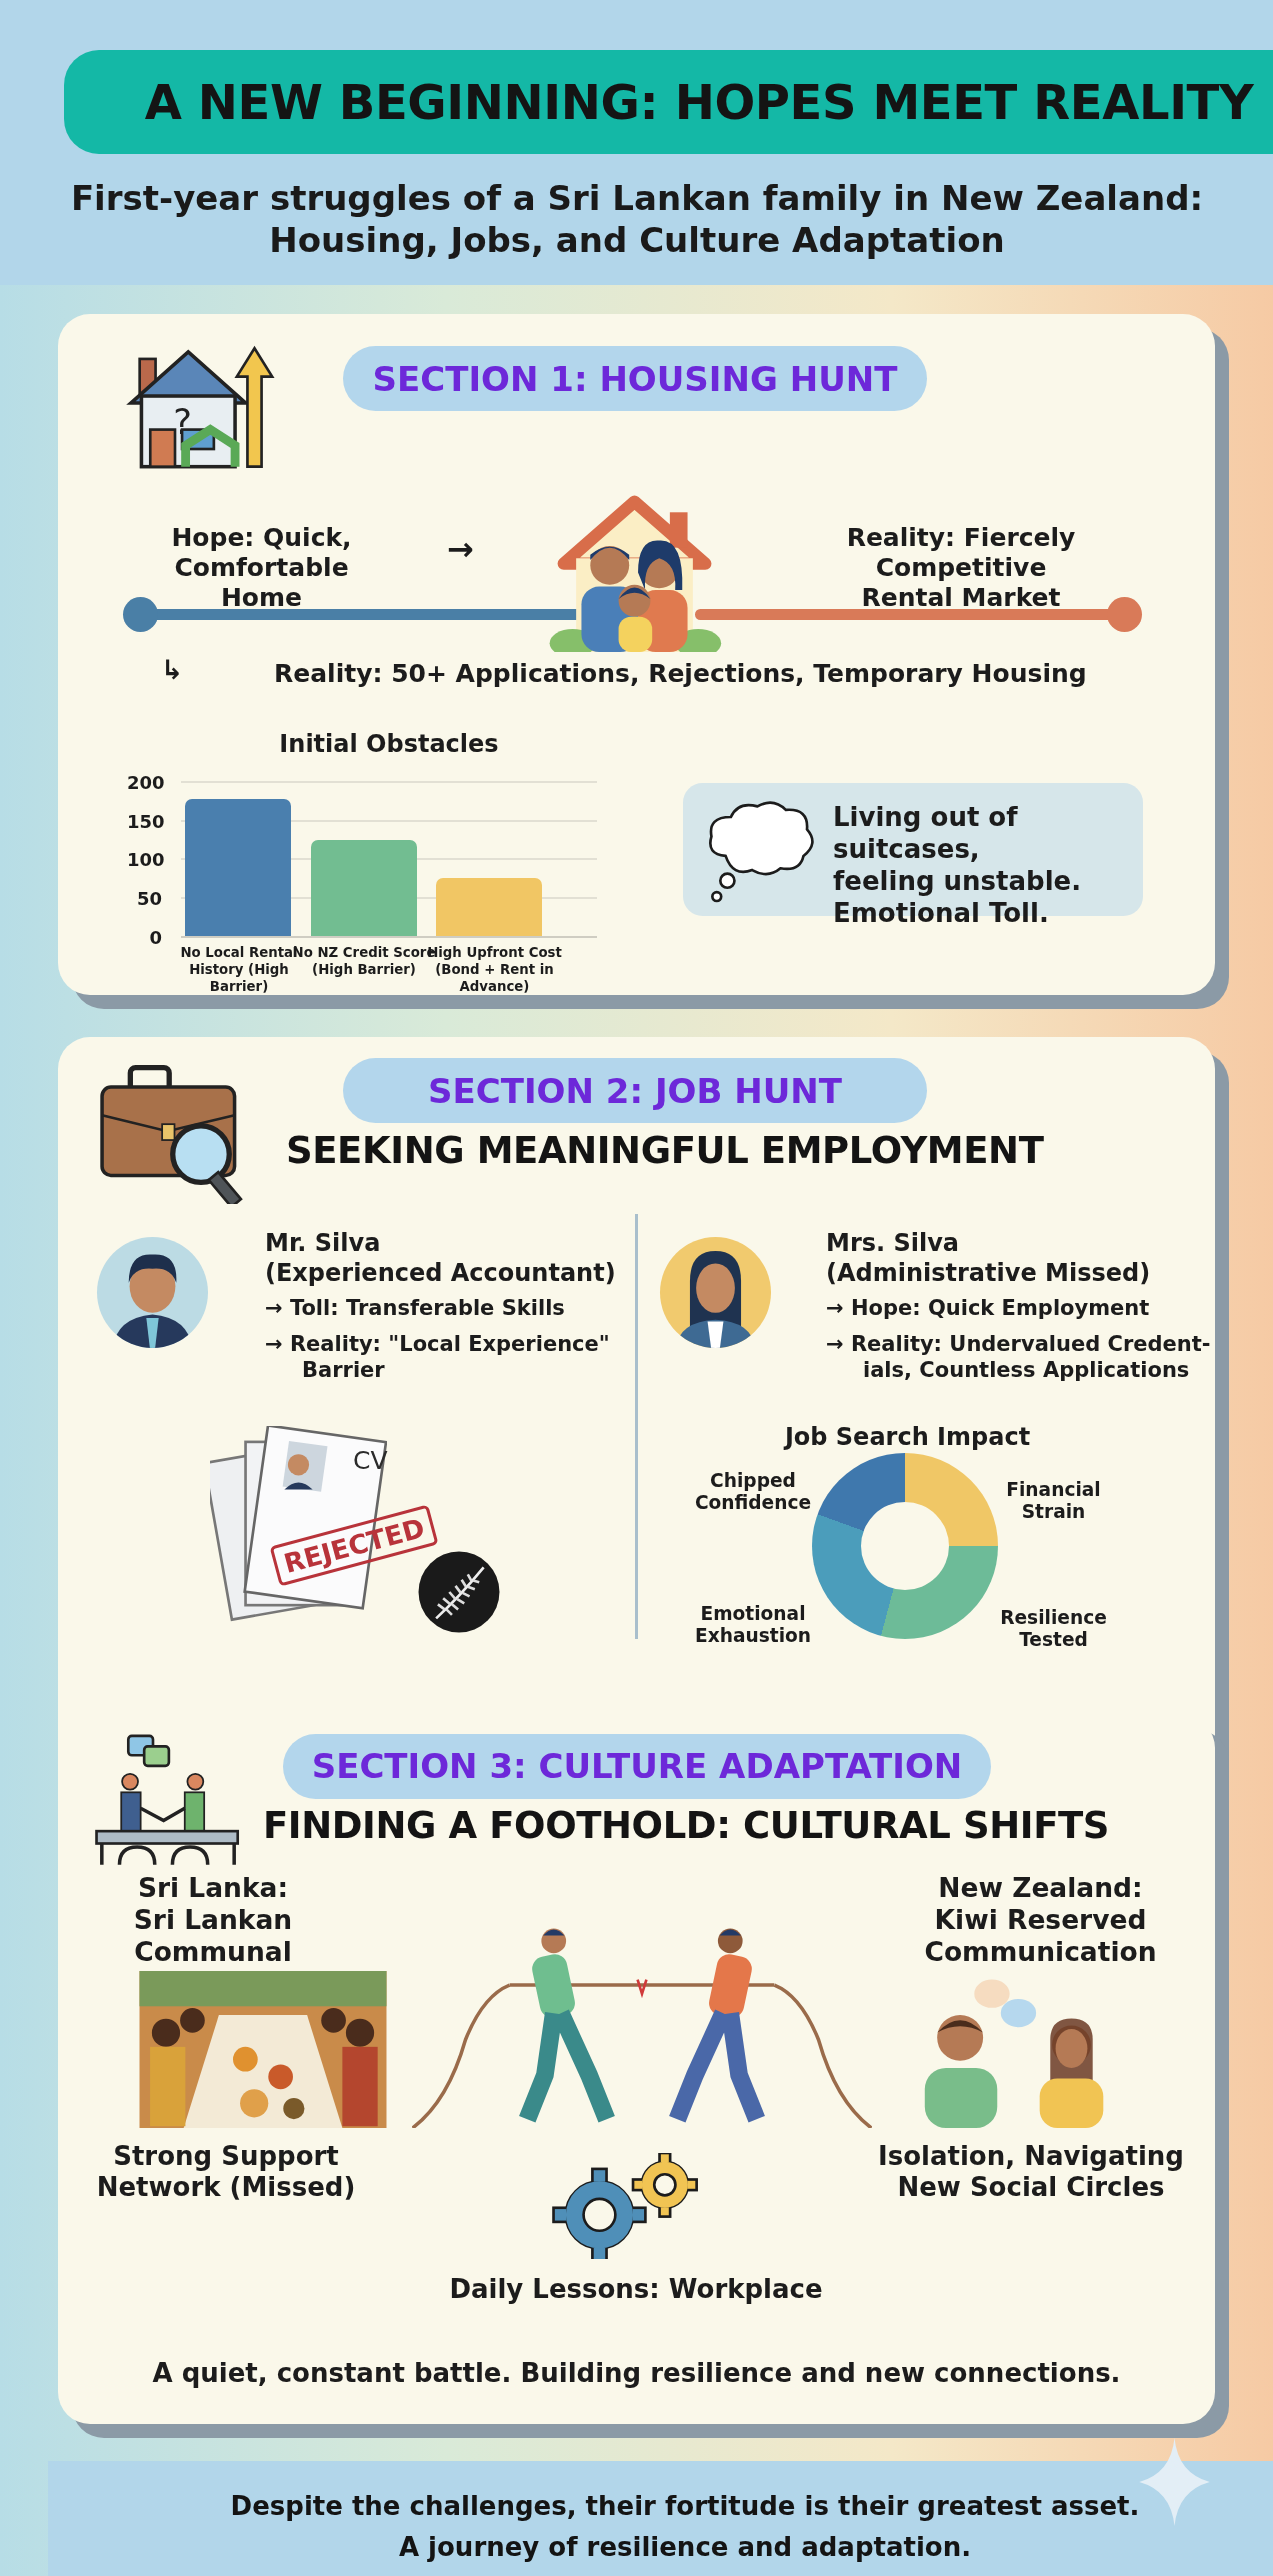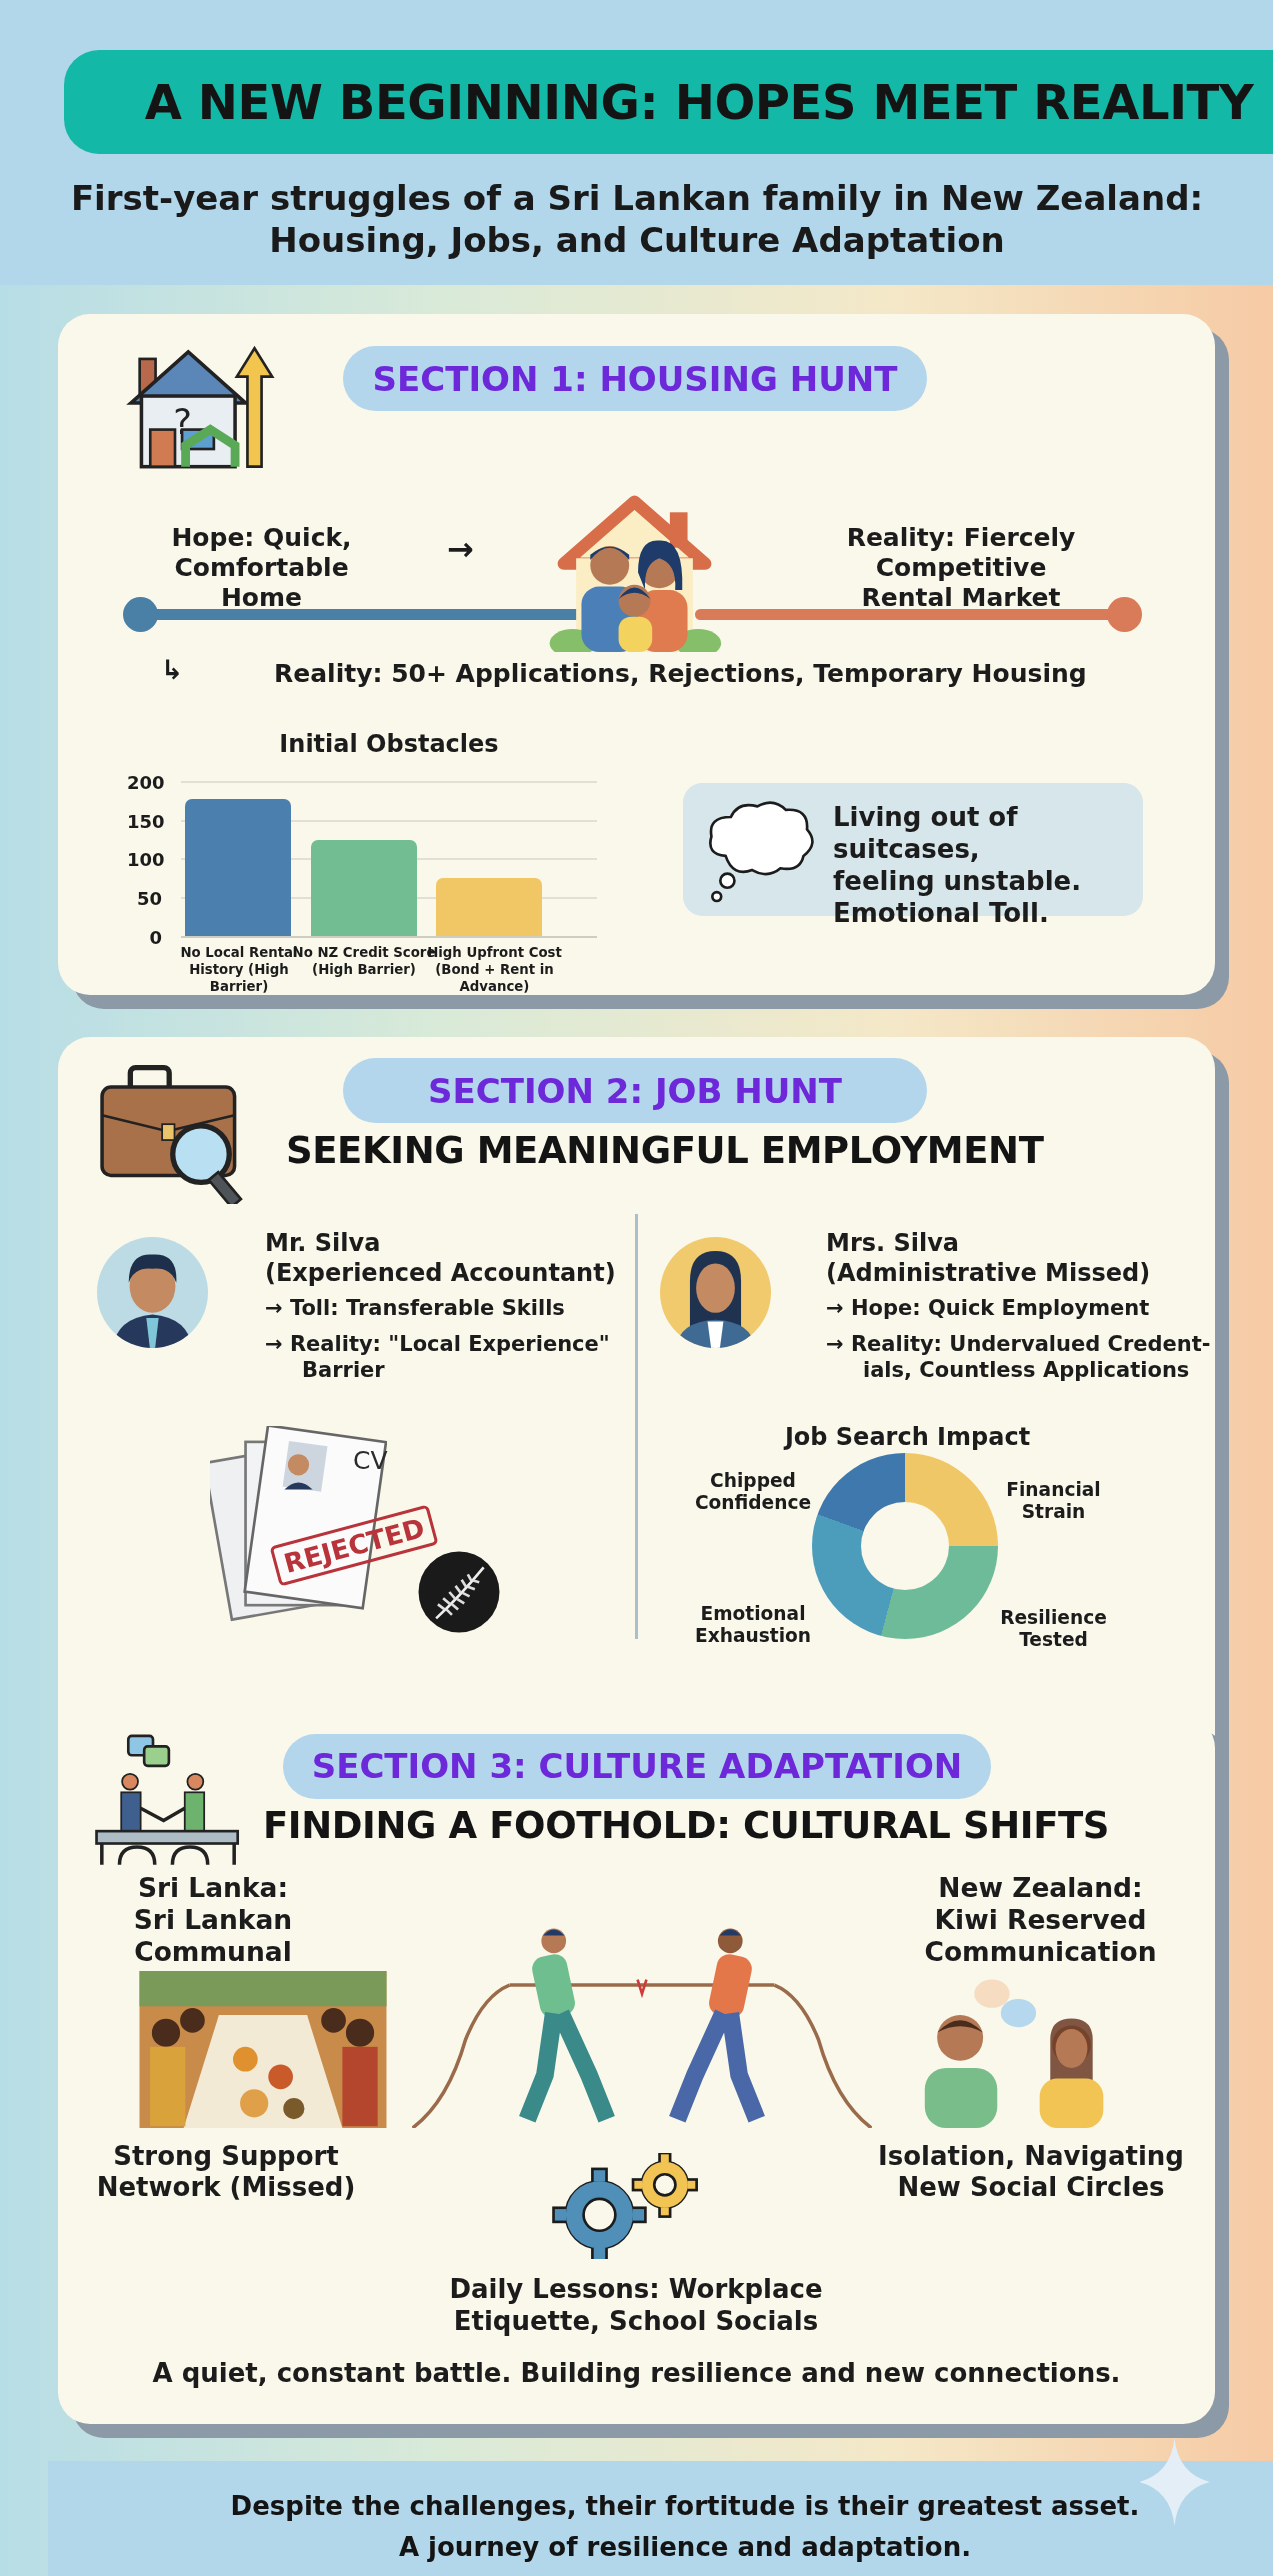--- a/index.html
+++ b/index.html
@@ -351,21 +351,20 @@
           <rect x="-6" y="24" width="12" height="12"></rect>
         <rect x="-36" y="-6" width="12" height="12"></rect>
           <rect x="24" y="-6" width="12" height="12"></rect>
       </g>
       <circle r="26" fill="#f1c453"></circle>
       <circle r="12" fill="#faf8ea" stroke="#1c1c1c" stroke-width="3"></circle>
     </g>
   </svg>
   <div class="txt center" style="left:357px;top:557px;width:442px;font-size:26px;line-height:32px">
     <div>Daily Lessons: Workplace</div>
-      <div>Etiquette, School Socials</div>
   </div>
   <div class="txt center" style="left:0;top:642px;width:1157px;font-size:26px">A quiet, constant battle. Building resilience and new connections.</div>
 </div>
 
 <div class="footer">
   <div>Despite the challenges, their fortitude is their greatest asset.</div>
   <div>A journey of resilience and adaptation.</div>
 </div>
 <svg style="position:absolute;left:1139px;top:2438px" width="71" height="88" viewBox="0 0 80 100">
   <path d="M40 0 Q44 40 80 50 Q44 60 40 100 Q36 60 0 50 Q36 40 40 0Z" fill="#e3eef6"></path>

